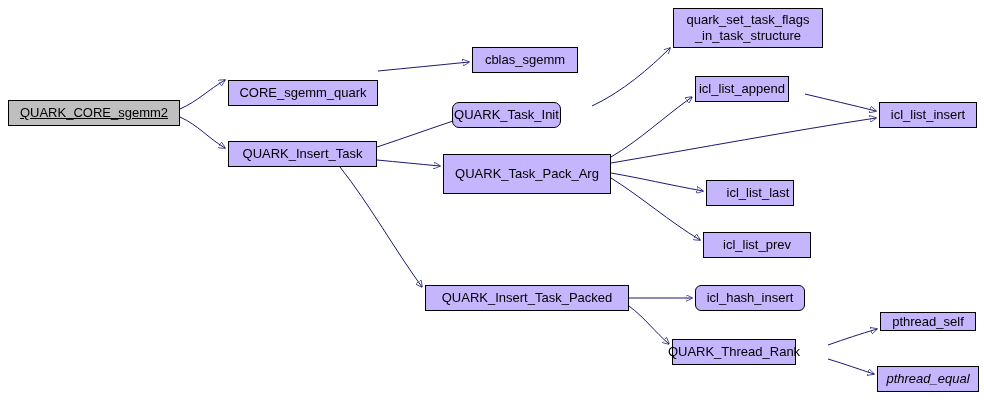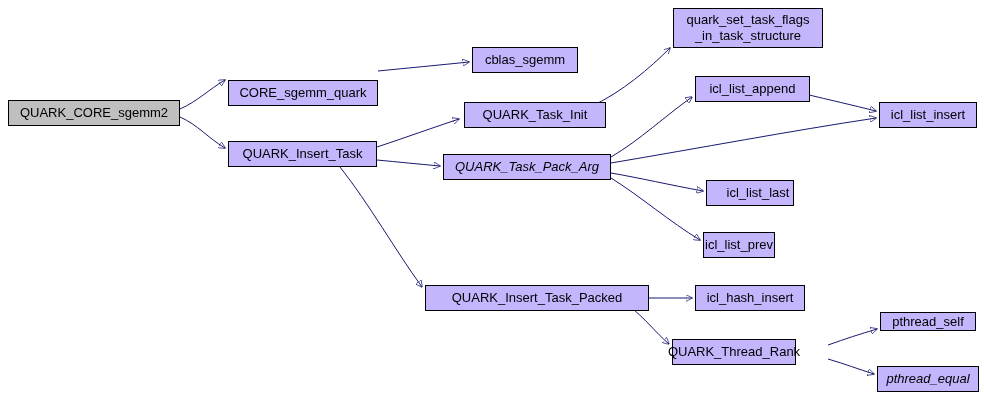--- a/index.html
+++ b/index.html
@@ -66,48 +66,48 @@
     <path d="M611,163 C700,148 790,131 876,118" marker-end="url(#arrow)"></path>
     <path d="M611,173 C640,178 670,185 703,191" marker-end="url(#arrow)"></path>
     <path d="M611,178 C640,196 670,222 700,240" marker-end="url(#arrow)"></path>
     <path d="M805,94 C830,100 852,105 876,111" marker-end="url(#arrow)"></path>
     <path d="M629,298 L692,298" marker-end="url(#arrow)"></path>
     <path d="M629,306 C645,318 655,332 669,344" marker-end="url(#arrow)"></path>
     <path d="M828,345 C845,339 860,334 877,329" marker-end="url(#arrow)"></path>
     <path d="M828,359 C845,364 858,369 874,374" marker-end="url(#arrow)"></path>
   </svg>
 
-  <div class="node root" style="left:8px; top:100px; width:172px; height:26px;">QUARK_CORE_sgemm2</div>
+  <div class="node root" style="left:8px; top:100px; width:172px; height:26px;text-decoration:underline;">QUARK_CORE_sgemm2</div>
 
   <div class="node" style="left:228px; top:60px; width:150px; height:26px;margin-top:20px;">CORE_sgemm_quark</div>
 
   <div class="node" style="left:472px; top:47px; width:106px; height:26px;">cblas_sgemm</div>
 
   <div class="node" style="left:228px; top:141px; width:149px; height:26px;">QUARK_Insert_Task</div>
 
-  <div class="node" style="left:464px; top:102px; width:142px; height:26px;">QUARK_Task_Init</div>
+  <div class="node" style="left:452px; top:102px; width:109px; height:26px;border-radius:7px;">QUARK_Task_Init</div>
 
-  <div class="node" style="left:443px; top:154px; width:168px; height:26px;font-style:italic;">QUARK_Task_Pack_Arg</div>
+  <div class="node" style="left:443px; top:154px; width:168px; height:40px;">QUARK_Task_Pack_Arg</div>
 
   <div class="node multiline" style="left:673px; top:8px; width:150px; height:40px;">
     <span>quark_set_task_flags</span>
     <span>_in_task_structure</span>
   </div>
 
-  <div class="node" style="left:695px; top:76px; width:115px; height:26px;">icl_list_append</div>
+  <div class="node" style="left:695px; top:76px; width:94px; height:26px;">icl_list_append</div>
 
   <div class="node" style="left:879px; top:102px; width:98px; height:26px;">icl_list_insert</div>
 
   <div class="node" style="left:706px; top:180px; width:88px; height:26px;padding-left:16px;">icl_list_last</div>
 
-  <div class="node" style="left:703px; top:232px; width:72px; height:26px;">icl_list_prev</div>
+  <div class="node" style="left:703px; top:232px; width:108px; height:26px;">icl_list_prev</div>
 
-  <div class="node" style="left:425px; top:285px; width:224px; height:26px;">QUARK_Insert_Task_Packed</div>
+  <div class="node" style="left:425px; top:285px; width:204px; height:26px;">QUARK_Insert_Task_Packed</div>
 
-  <div class="node" style="left:695px; top:285px; width:110px; height:26px;">icl_hash_insert</div>
+  <div class="node" style="left:695px; top:285px; width:110px; height:26px;border-radius:6px;">icl_hash_insert</div>
 
   <div class="node" style="left:672px; top:339px; width:124px; height:26px;">QUARK_Thread_Rank</div>
 
   <div class="node" style="left:880px; top:312px; width:96px; height:19px;">pthread_self</div>
 
   <div class="node" style="left:877px; top:366px; width:102px; height:26px;font-style:italic;">pthread_equal</div>
 
 </div>
 
 </body></html>

